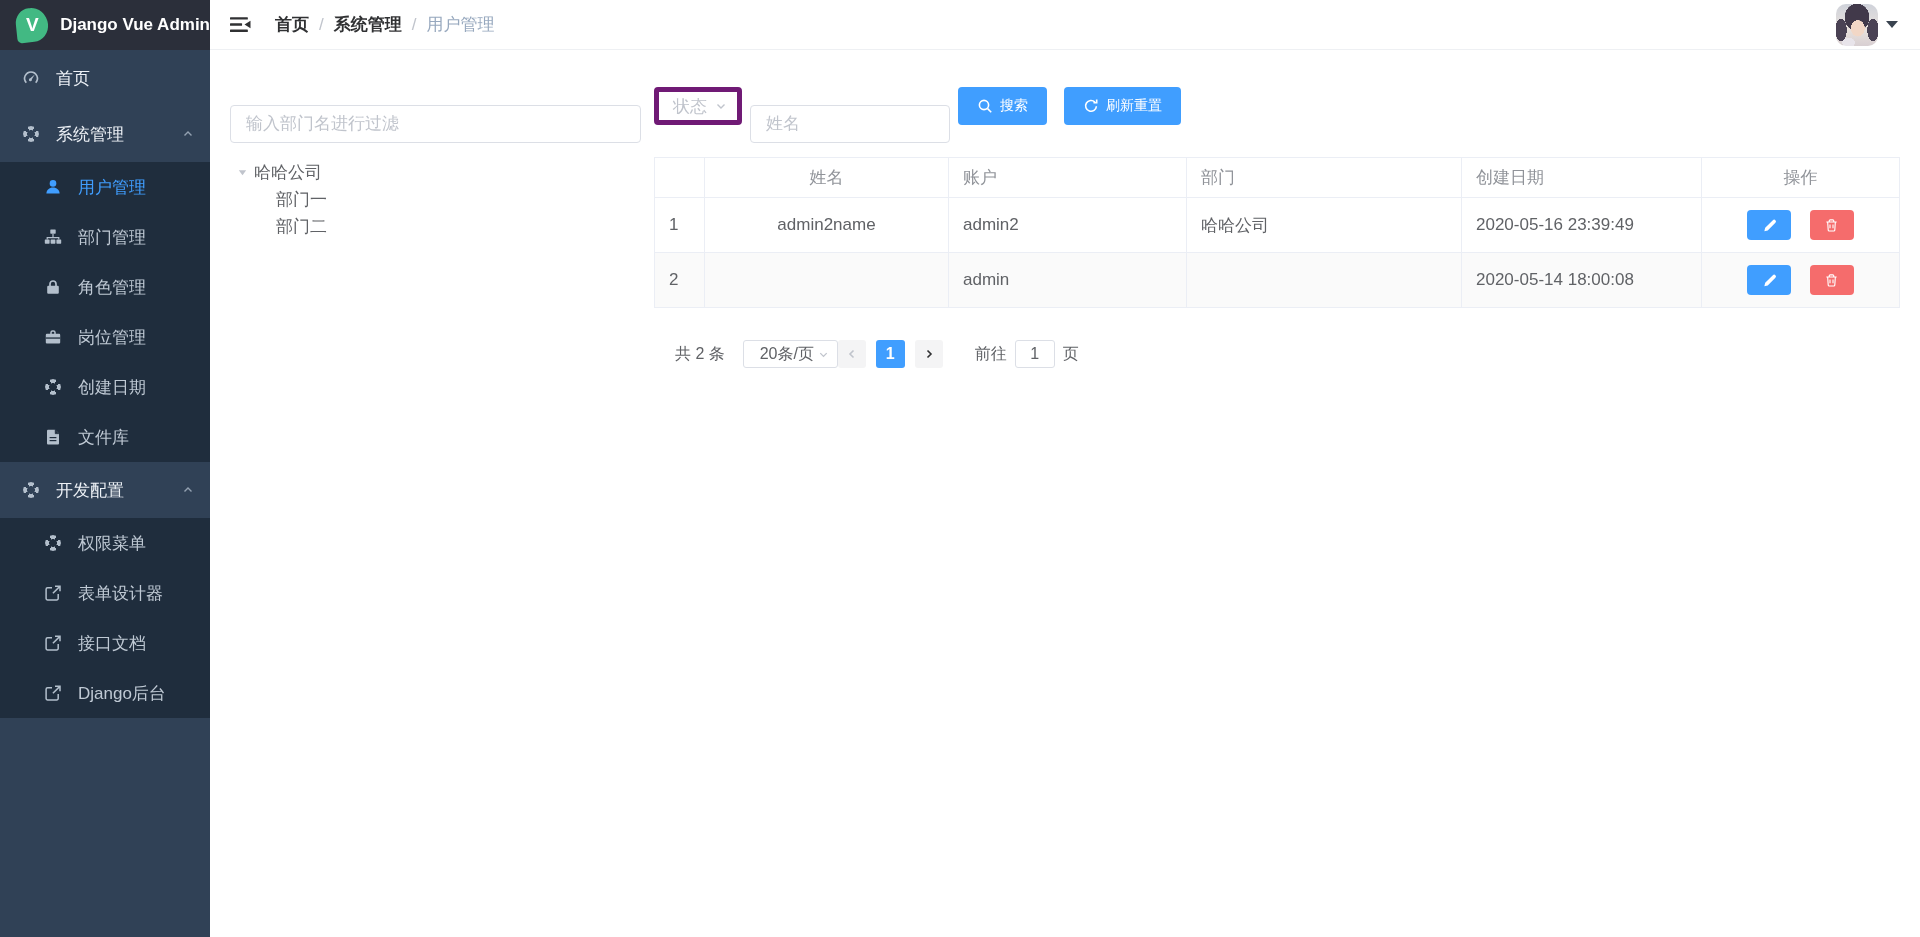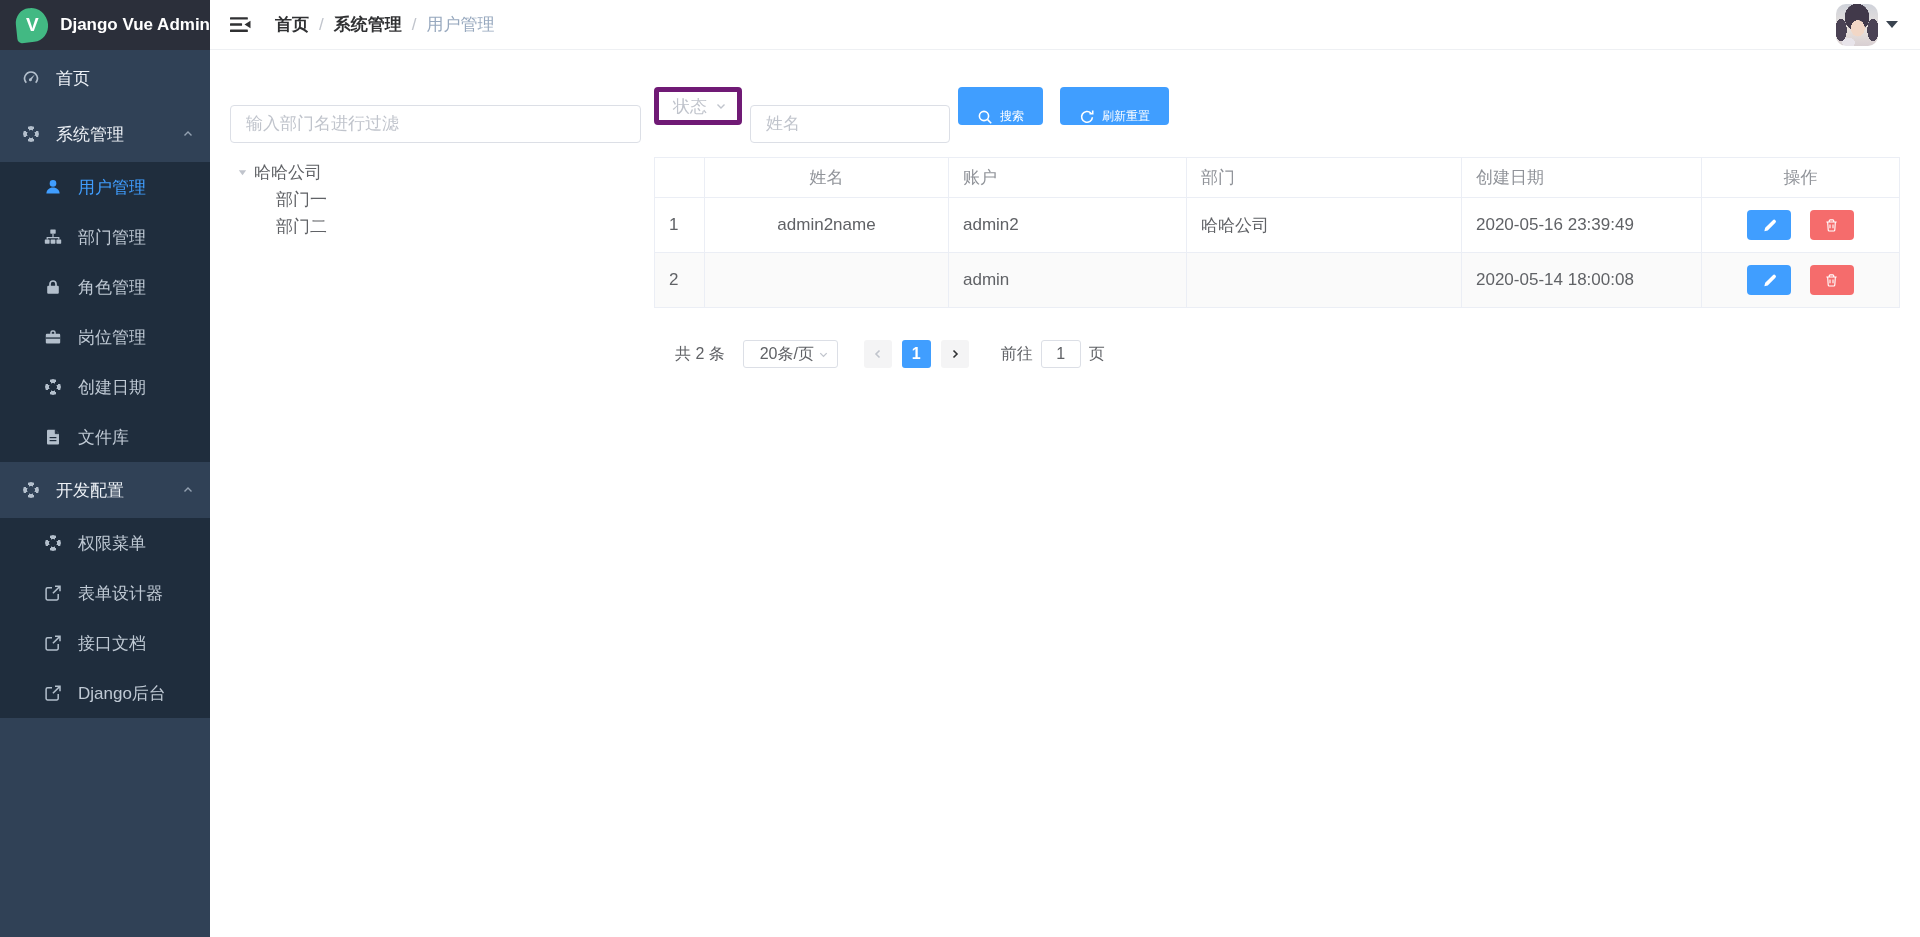--- a/index.html
+++ b/index.html
@@ -55,21 +55,21 @@
   .tree-node { height: 27px; display: flex; align-items: center; cursor: pointer; }
   .tree-node .tcaret { width: 24px; display: inline-flex; justify-content: center; color: #c0c4cc; }
   .tree-child { padding-left: 46px; }
 
   .right-panel { flex: 1; min-width: 0; }
   .filter-bar { display: flex; align-items: center; gap: 8px; }
   .select-box { height: 38px; width: 88px; border: 5px solid #701a75; border-radius: 4px; display: flex; align-items: center; padding: 0 10px 0 14px; cursor: pointer; background: #fff; }
   .select-box .sel-text { font-size: 17px; color: #c0c4cc; flex: 1; }
   .select-box .sel-arrow { color: #c0c4cc; display: inline-flex; }
   .filter-bar .name-input { width: 200px; }
-  .btn { height: 38px; border: none; border-radius: 4px; background: #409EFF; color: #fff; font-size: 12px; padding: 0 19px; display: inline-flex; align-items: flex-end; gap: 7px; cursor: pointer; font-family: inherit; }
+  .btn { height: 38px; border: none; border-radius: 4px; background: #409EFF; color: #fff; font-size: 14px; padding: 0 19px; display: inline-flex; align-items: center; gap: 7px; cursor: pointer; font-family: inherit; }
   .btn svg { width: 16px; height: 16px; }
   .btn-reset { margin-left: 9px; }
   .add-row { margin-top: 9px; }
   .btn-add { height: 36px; padding: 0 21px; }
 
   
   table.data-table { margin-top: 14px; width: 100%; border-collapse: collapse; font-size: 17px; table-layout: fixed; }
   .data-table th, .data-table td { border: 1px solid #ebeef5; padding: 0 14px; overflow: hidden; white-space: nowrap; }
   .data-table th { height: 40px; color: #909399; font-weight: 400; text-align: left; }
   .data-table td { height: 55px; color: #606266; text-align: left; }
@@ -83,21 +83,21 @@
   .ops-cell { text-align: center !important; }
   .mini-btn { width: 44px; height: 30px; border: none; border-radius: 4px; display: inline-flex; align-items: center; justify-content: center; cursor: pointer; vertical-align: middle; }
   .mini-btn + .mini-btn { margin-left: 14px; }
   .mini-btn.edit { background: #409EFF; }
   .mini-btn.danger { background: #f56c6c; }
   .mini-btn svg { width: 15px; height: 15px; }
 
   
   .pagination { margin-top: 32px; margin-left: 21px; display: flex; align-items: center; font-size: 16px; color: #606266; }
   .pg-total { margin-right: 18px; }
-  .pg-size { width: 95px; height: 28px; border: 1px solid #dcdfe6; border-radius: 3px; display: flex; align-items: center; padding: 0 8px 0 12px; cursor: pointer; margin-right: 26px; }
+  .pg-size { width: 95px; height: 28px; border: 1px solid #dcdfe6; border-radius: 3px; display: flex; align-items: center; padding: 0 8px 0 12px; cursor: pointer; }
   .pg-size .sel-text { flex: 1; color: #606266; font-size: 16px; text-align: center; }
   .pg-size .sel-arrow { color: #c0c4cc; display: inline-flex; }
   .pg-btn { width: 28px; height: 28px; border-radius: 3px; background: #f4f4f5; display: inline-flex; align-items: center; justify-content: center; cursor: pointer; }
   .pg-btn.prev { color: #c0c4cc; }
   .pg-btn.next { color: #303133; margin-left: 10px; }
   .pg-page { width: 29px; height: 28px; border-radius: 3px; background: #409EFF; color: #fff; display: inline-flex; align-items: center; justify-content: center; font-weight: bold; margin-left: 10px; cursor: pointer; }
   .pg-goto { margin-left: 32px; display: flex; align-items: center; gap: 8px; }
   .goto-input { width: 40px; height: 28px; border: 1px solid #dcdfe6; border-radius: 3px; text-align: center; font-size: 16px; color: #606266; outline: none; font-family: inherit; }
 </style>
 </head>

